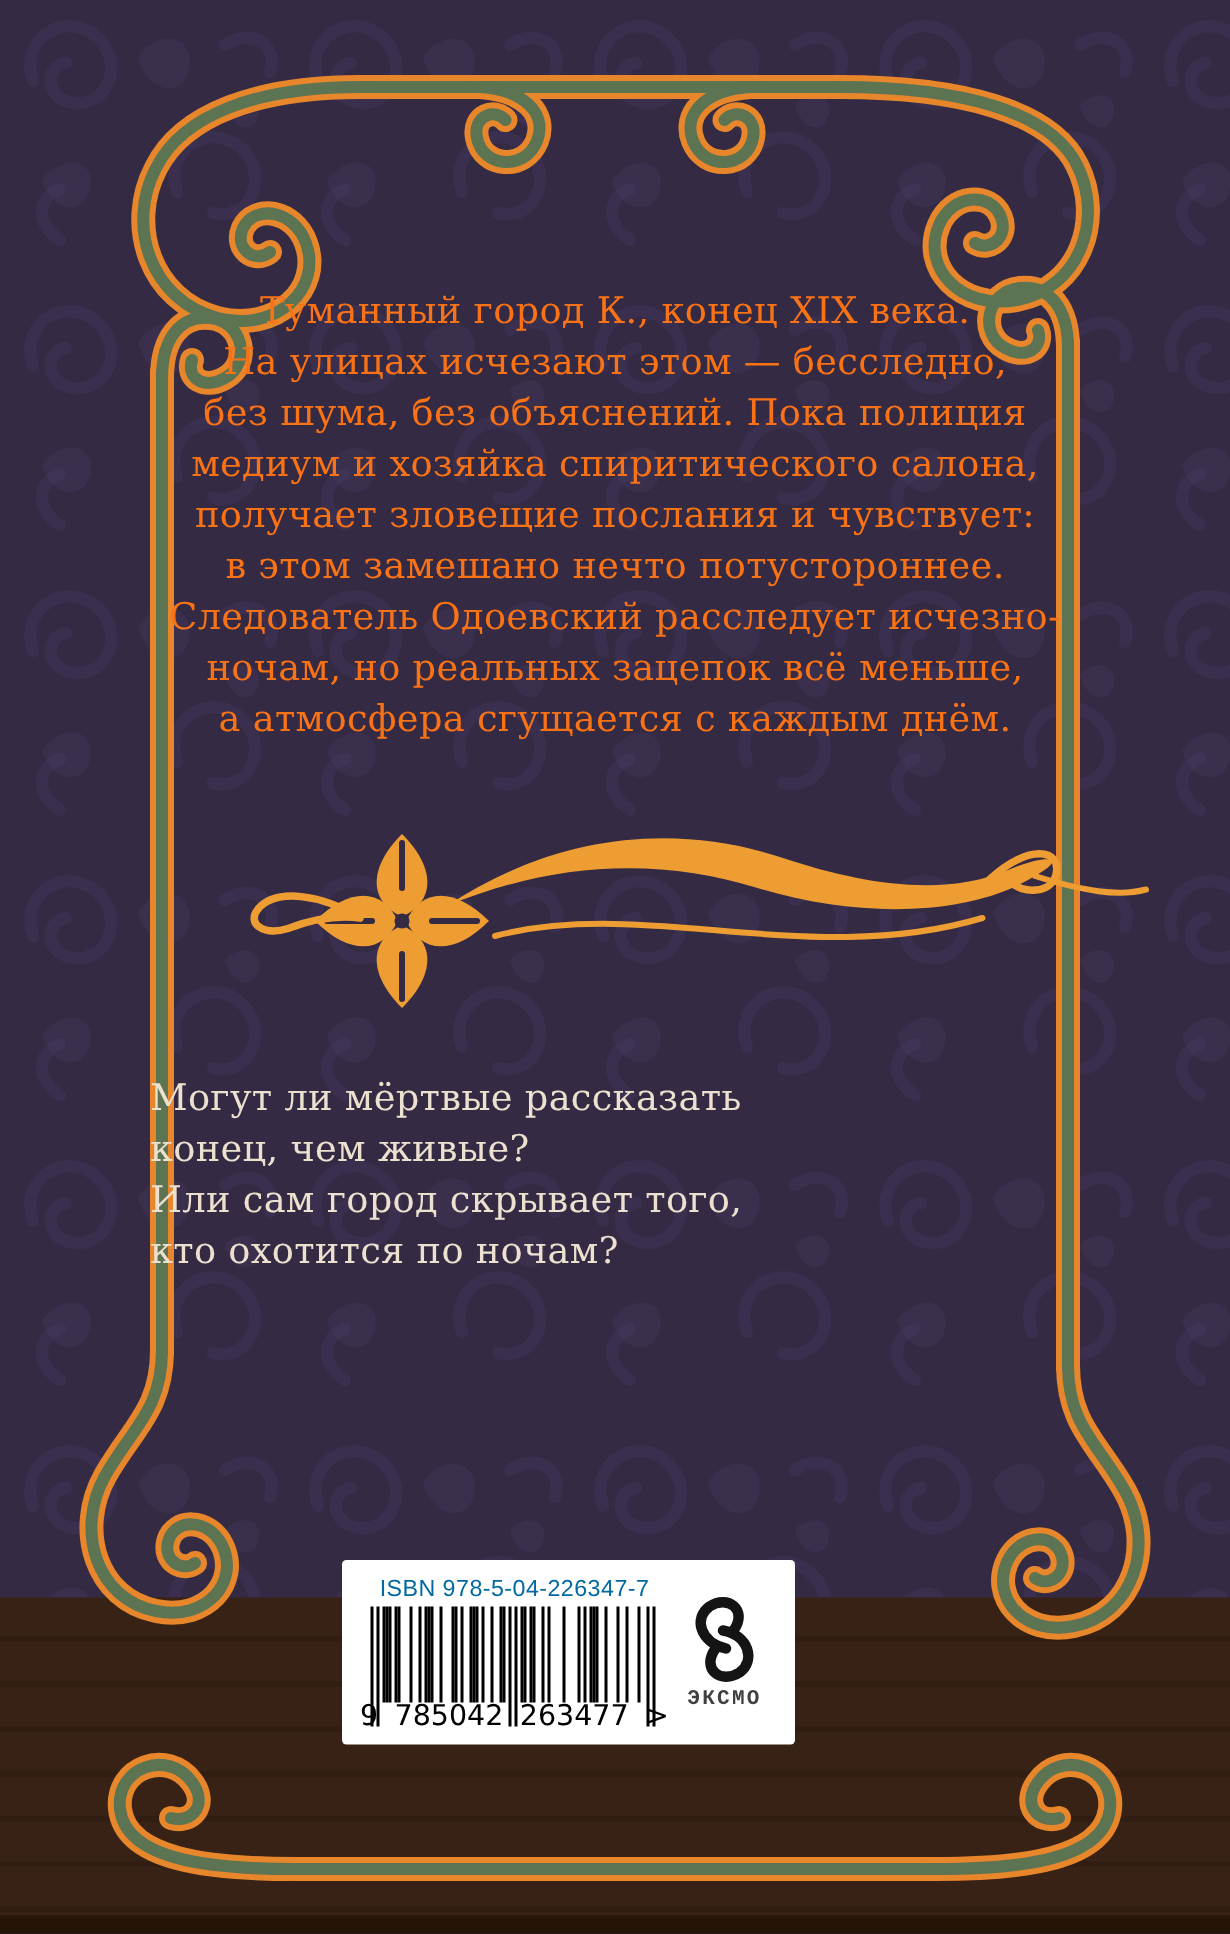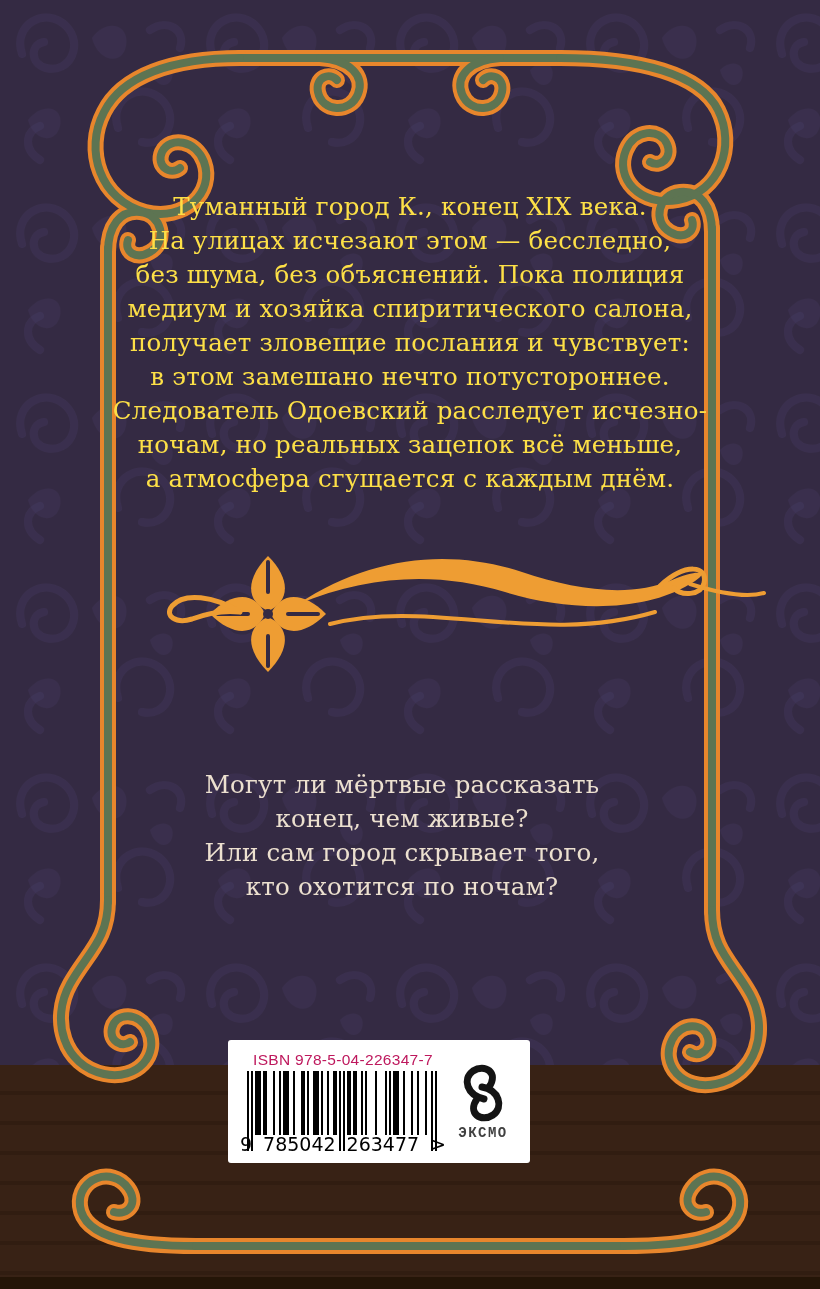--- a/index.html
+++ b/index.html
@@ -6,29 +6,29 @@
   body{width:820px;height:1289px;position:relative;overflow:hidden;
        font-family:"DejaVu Serif", serif;background:#342a43;}
   .cover{position:absolute;inset:0;width:820px;height:1289px;}
   .layer{position:absolute;left:0;top:0;}
   
   .brown-band{position:absolute;left:0;top:1065px;width:820px;height:224px;
     background:repeating-linear-gradient(180deg,#382215 0 26px,#311d11 26px 30px);}
   .bottom-strip{position:absolute;left:0;top:1277px;width:820px;height:12px;background:#241507;}
   
   .blurb{position:absolute;left:100px;top:190px;width:620px;text-align:center;
-    color:#fde047;font-size:24.5px;line-height:34px;letter-spacing:.2px;}
-  .questions{position:absolute;left:100px;top:768px;width:604px;text-align:center;
+    color:#f97316;font-size:24.5px;line-height:34px;letter-spacing:.2px;}
+  .questions{position:absolute;left:100px;top:715px;width:604px;
     color:#ece0cf;font-size:24.5px;line-height:34px;letter-spacing:.2px;}
   
   .barcode-box{position:absolute;left:228px;top:1040px;width:302px;height:123px;
     background:#ffffff;border-radius:3px;display:flex;align-items:center;
     justify-content:space-between;padding:6px 10px 6px 12px;box-sizing:border-box;}
   .bc-left{width:206px;display:flex;flex-direction:column;align-items:center;}
-  .isbn-label{font-family:"Liberation Sans",sans-serif;font-size:15.5px;color:#be185d;
+  .isbn-label{font-family:"Liberation Sans",sans-serif;font-size:15.5px;color:#0369a1;
     white-space:nowrap;margin-bottom:2px;letter-spacing:.3px;}
   .bars{height:80px;width:192px;white-space:nowrap;font-size:0;line-height:0;}
   .module{display:inline-block;width:2px;height:64px;vertical-align:top;}
   .module.black{background:#000;}
   .module.guard{height:80px;}
   .digits{width:206px;display:flex;justify-content:space-between;margin-top:-16px;
     font-family:"DejaVu Sans",sans-serif;font-size:19px;color:#000;line-height:18px;}
   .bc-right{width:76px;display:flex;flex-direction:column;align-items:center;color:#141414;}
   .eksmo-name{font-family:Liberation Mono, monospace;font-weight:bold;font-size:14px;
     letter-spacing:1.5px;margin-top:2px;color:#404040;}

